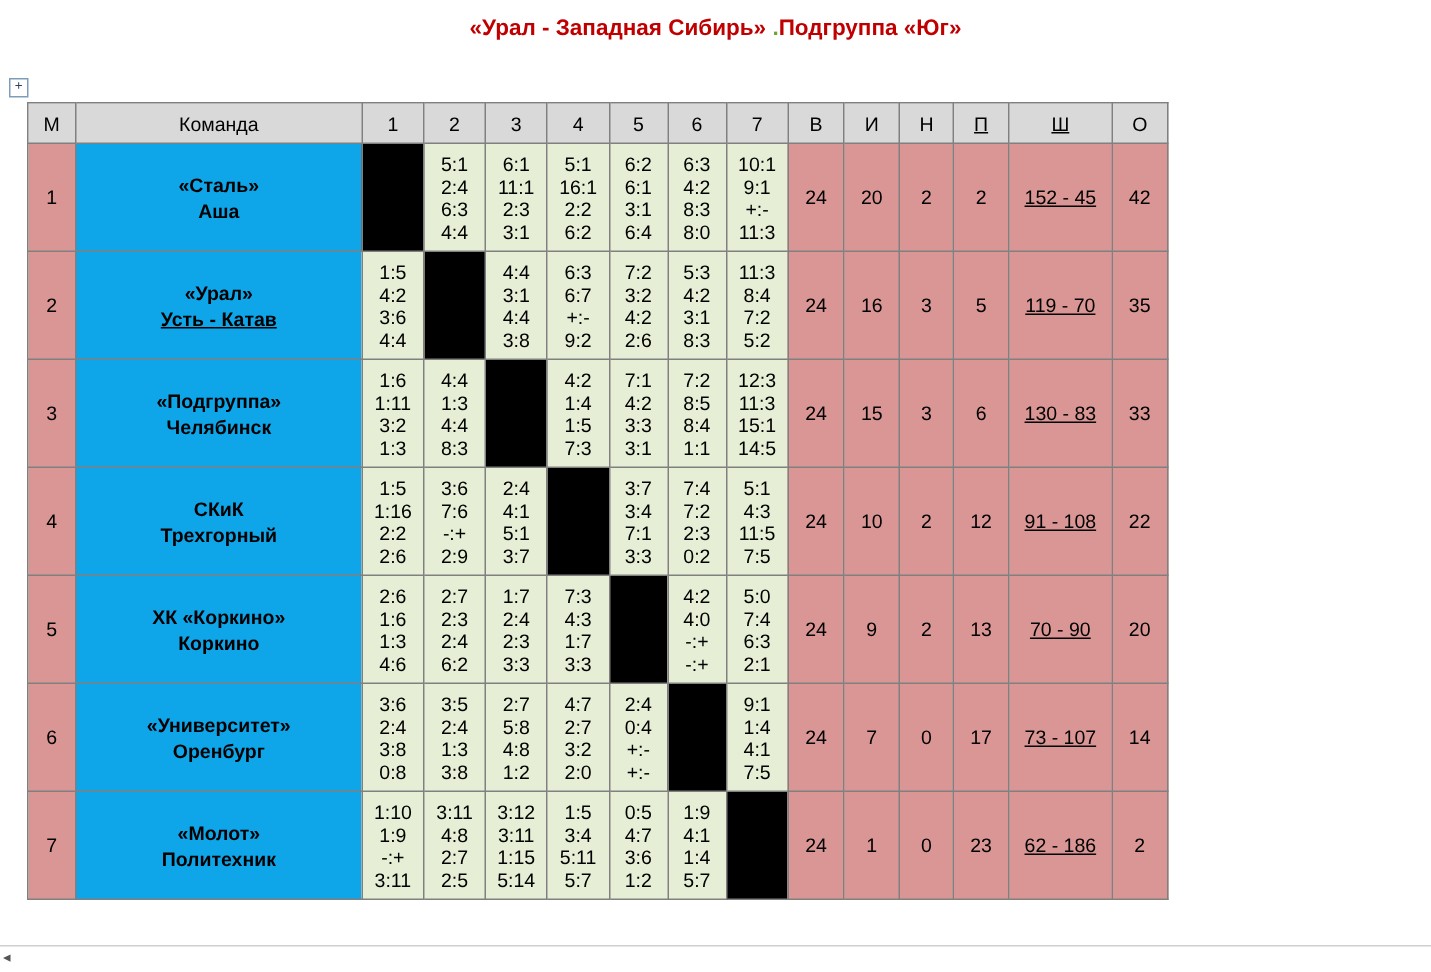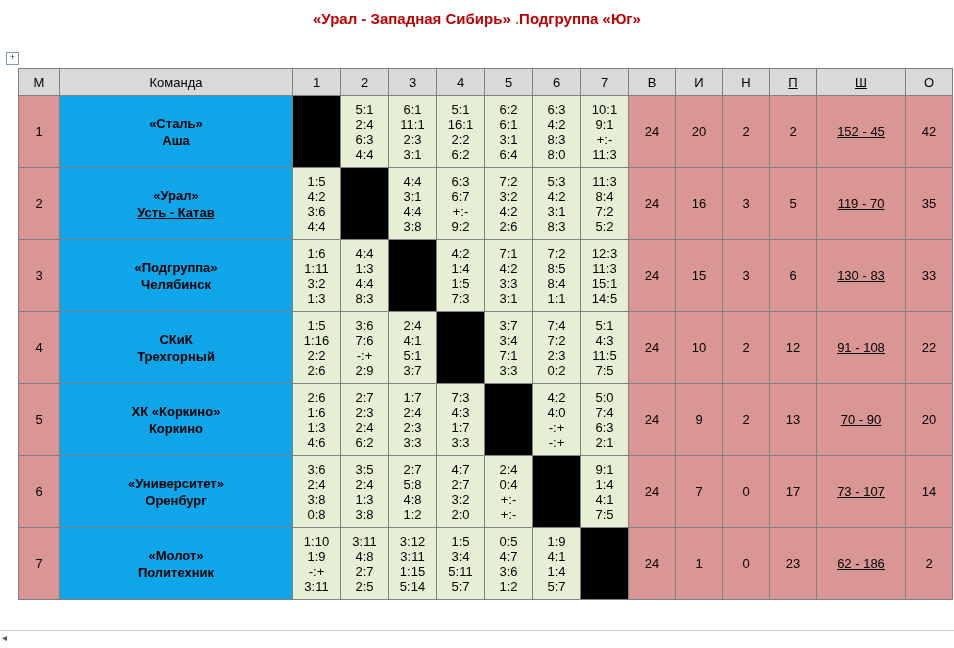--- a/index.html
+++ b/index.html
@@ -4,21 +4,21 @@
 <style>
   html,body{margin:0;padding:0;}
   body{
     width:954px;height:648px;
     background:#ffffff;
     font-family:"Liberation Sans", sans-serif;
     font-size:13px;
     color:#000000;
     overflow:hidden;
   }
-  .page{position:relative;width:954px;height:648px;}
+  .page{position:relative;width:779px;height:648px;}
 
   .title{
     position:absolute;left:0;top:10px;width:954px;
     text-align:center;
     font-size:15px;font-weight:bold;color:#c00000;
     letter-spacing:0px;
   }
   .title .dot{color:#6ba539;}
 
   .corner-handle{

